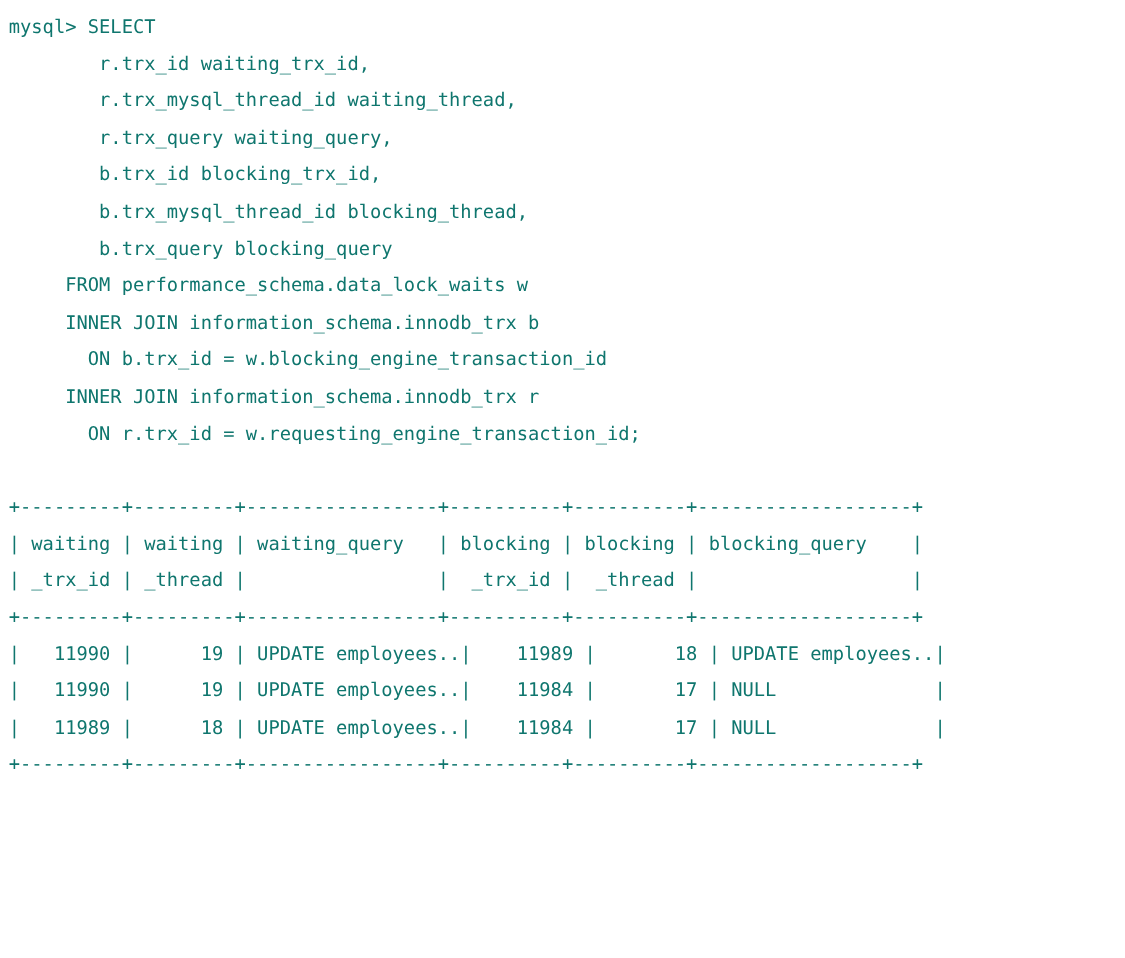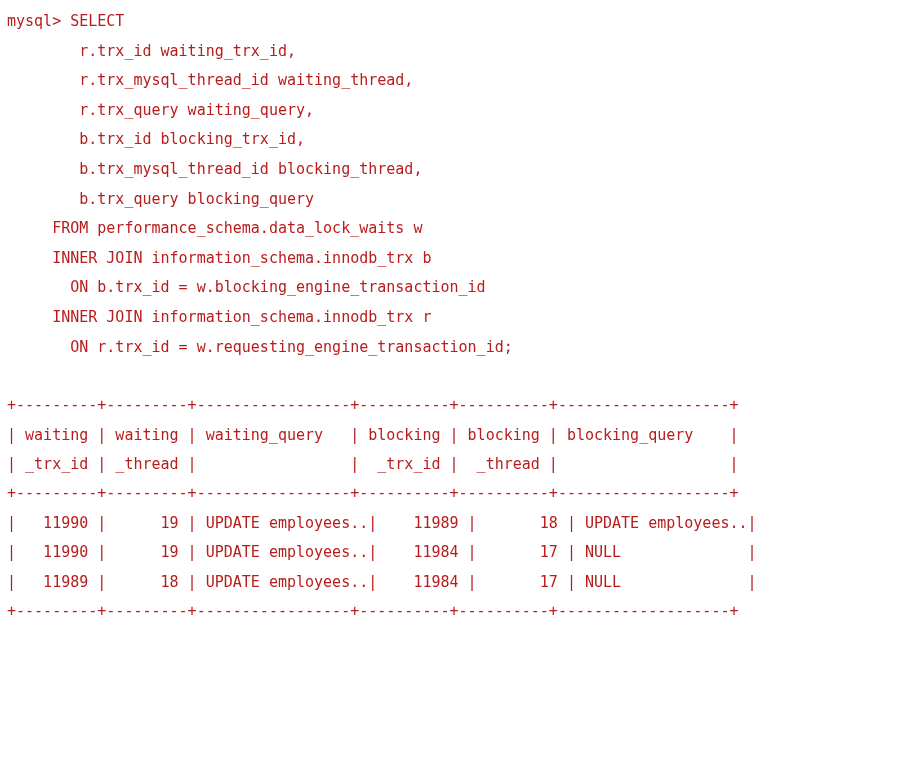--- a/index.html
+++ b/index.html
@@ -22,21 +22,21 @@
     background: #ffffff;
     color: #1a1a1a;
   }
   pre.term-block {
     margin: 0;
     padding: 0;
     font-family: "DejaVu Sans Mono", "Liberation Mono", monospace;
     font-size: 15px;
     line-height: 29.6px;
     letter-spacing: 0px;
-    color: #b91c1c;
+    color: #0f766e;
     white-space: pre;
     font-variant-ligatures: none;
     -webkit-font-smoothing: antialiased;
   }
   pre.query-block {
     line-height: 29.6px;
   }
   .spacer-gap {
     height: 29px;
   }

